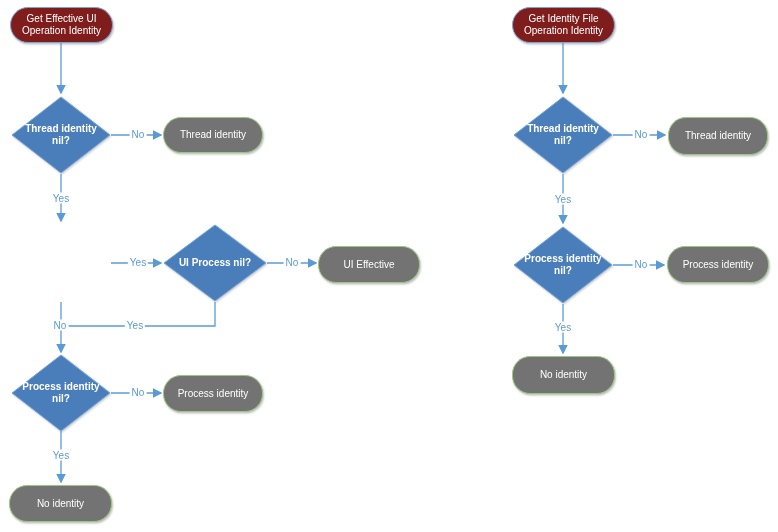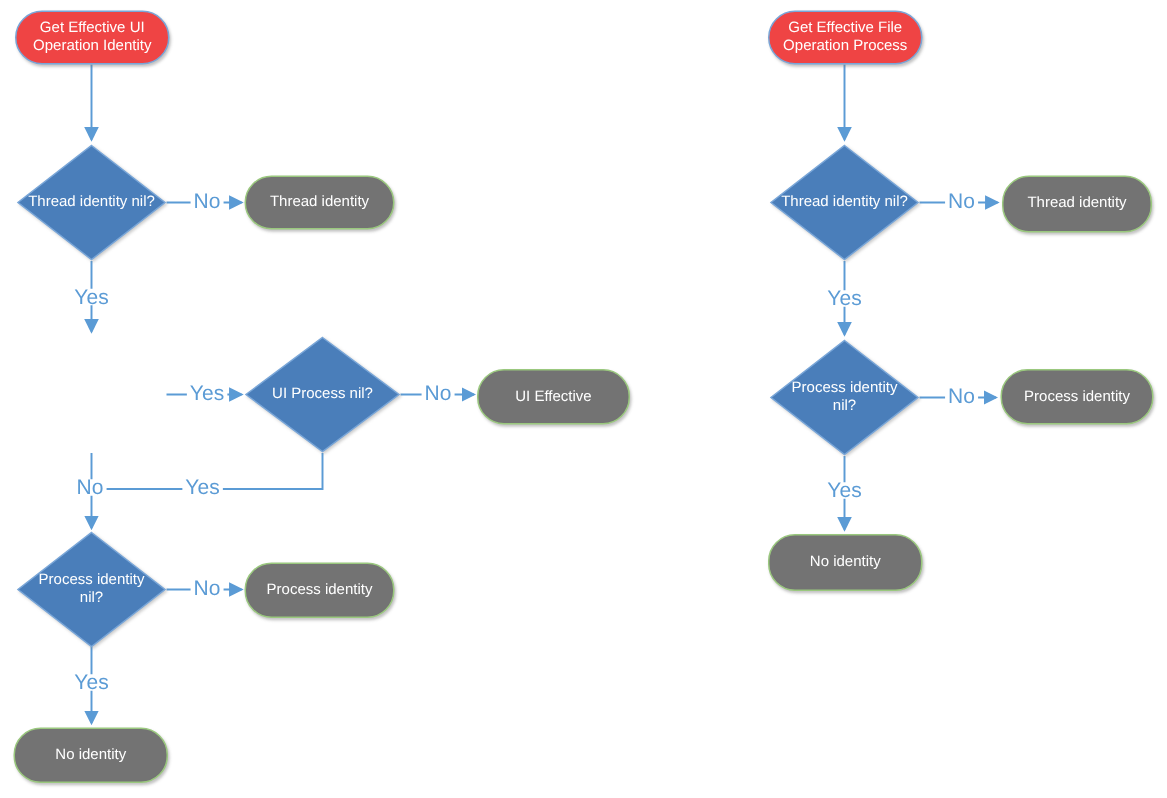--- a/index.html
+++ b/index.html
@@ -13,33 +13,33 @@
   .node{
     position:absolute;display:flex;align-items:center;justify-content:center;
     color:#ffffff;font-size:10px;line-height:12px;text-align:center;
     box-sizing:border-box;
   }
   .pill{
     border-radius:18px;padding:2px 7px;
     border:1px solid rgba(255,255,255,0.45);
     box-shadow:1px 1.5px 2px rgba(120,120,120,0.45);
   }
-  .blue{background:#ef4444;border-color:#79A6D8;}
+  .blue{background:#7f1d1d;border-color:#79A6D8;}
   .green{background:#737373;border-color:#9AC87E;}
 
-  .diamond{filter:drop-shadow(1px 1.5px 1px rgba(120,120,120,0.4));}
+  .diamond{filter:drop-shadow(1px 1.5px 1px rgba(120,120,120,0.4));font-weight:bold;}
   .diamond svg.dshape{position:absolute;left:0;top:0;width:100%;height:100%;}
   .diamond .dlabel{
     position:relative;z-index:1;width:86px;color:#fff;font-size:10px;line-height:12px;text-align:center;
   }
   .dshape polygon{fill:#4A7EBA;stroke:#79A6D8;stroke-width:1;}
 
   .edge-label{
     position:absolute;transform:translate(-50%,-50%);
-    background:#ffffff;color:#5B9BD5;font-size:14px;line-height:11px;padding:0 2px;
+    background:#ffffff;color:#5B9BD5;font-size:10px;line-height:11px;padding:0 2px;
   }
 </style>
 </head>
 <body>
 
 <div id="canvas">
 
   <svg id="wires">
     <defs>
       <marker id="arrow" viewBox="0 0 10 10" refX="8.5" refY="5" markerWidth="7.5" markerHeight="7.5" orient="auto">
@@ -98,21 +98,21 @@
 
   <div class="edge-label" style="left:138px;top:134px;">No</div>
   <div class="edge-label" style="left:61px;top:198px;">Yes</div>
   <div class="edge-label" style="left:138px;top:262px;">Yes</div>
   <div class="edge-label" style="left:292px;top:262px;">No</div>
   <div class="edge-label" style="left:60px;top:325px;">No</div>
   <div class="edge-label" style="left:135px;top:325px;">Yes</div>
   <div class="edge-label" style="left:138px;top:392px;">No</div>
   <div class="edge-label" style="left:61px;top:455px;">Yes</div>
 
-  <div class="node pill blue" style="left:512px;top:7px;width:103px;height:36px;">Get Effective File Operation Process</div>
+  <div class="node pill blue" style="left:512px;top:7px;width:103px;height:36px;">Get Identity File Operation Identity</div>
 
   <div class="node diamond" style="left:513px;top:96px;width:100px;height:78px;">
     <svg class="dshape" viewBox="0 0 100 78" preserveAspectRatio="none">
       <polygon points="50,1 99,39 50,77 1,39"></polygon>
     </svg>
     <div class="dlabel">Thread identity nil?</div>
   </div>
 
   <div class="node pill green" style="left:668px;top:117px;width:100px;height:38px;">Thread identity</div>
 

